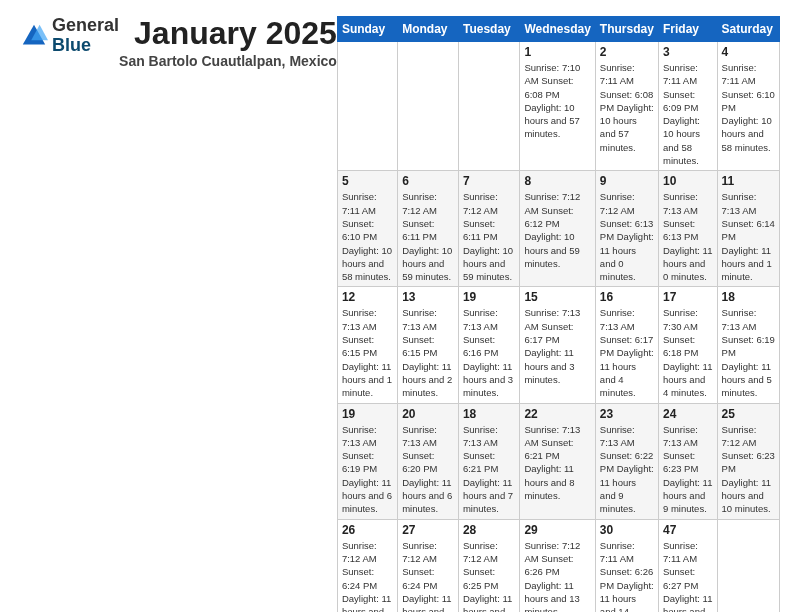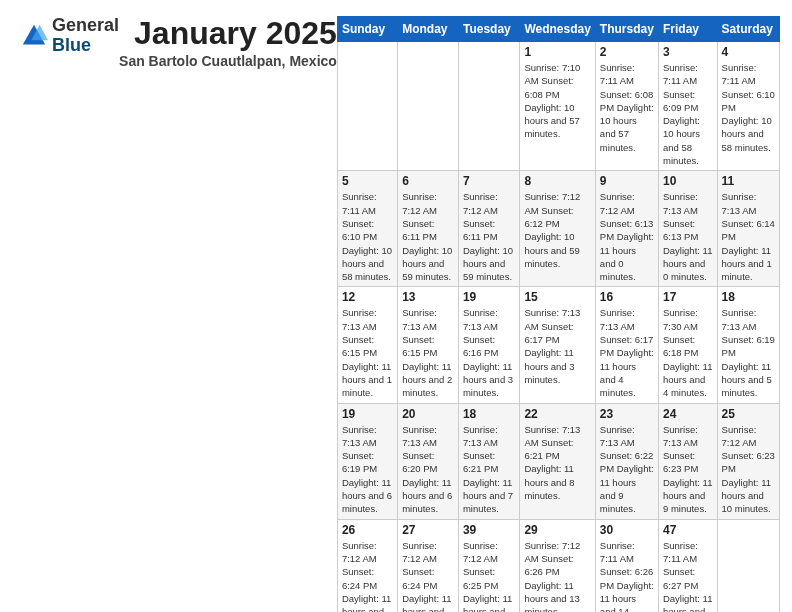--- a/index.html
+++ b/index.html
@@ -328,21 +328,21 @@
 and 11 minutes.</div>
           </td>
           <td>
             <div class="day-number">27</div>
             <div class="day-info">Sunrise: 7:12 AM
 Sunset: 6:24 PM
 Daylight: 11 hours
 and 12 minutes.</div>
           </td>
           <td>
-            <div class="day-number">39</div>
+            <div class="day-number">28</div>
             <div class="day-info">Sunrise: 7:12 AM
 Sunset: 6:25 PM
 Daylight: 11 hours
 and 13 minutes.</div>
           </td>
           <td>
             <div class="day-number">29</div>
             <div class="day-info">Sunrise: 7:12 AM
 Sunset: 6:26 PM
 Daylight: 11 hours

